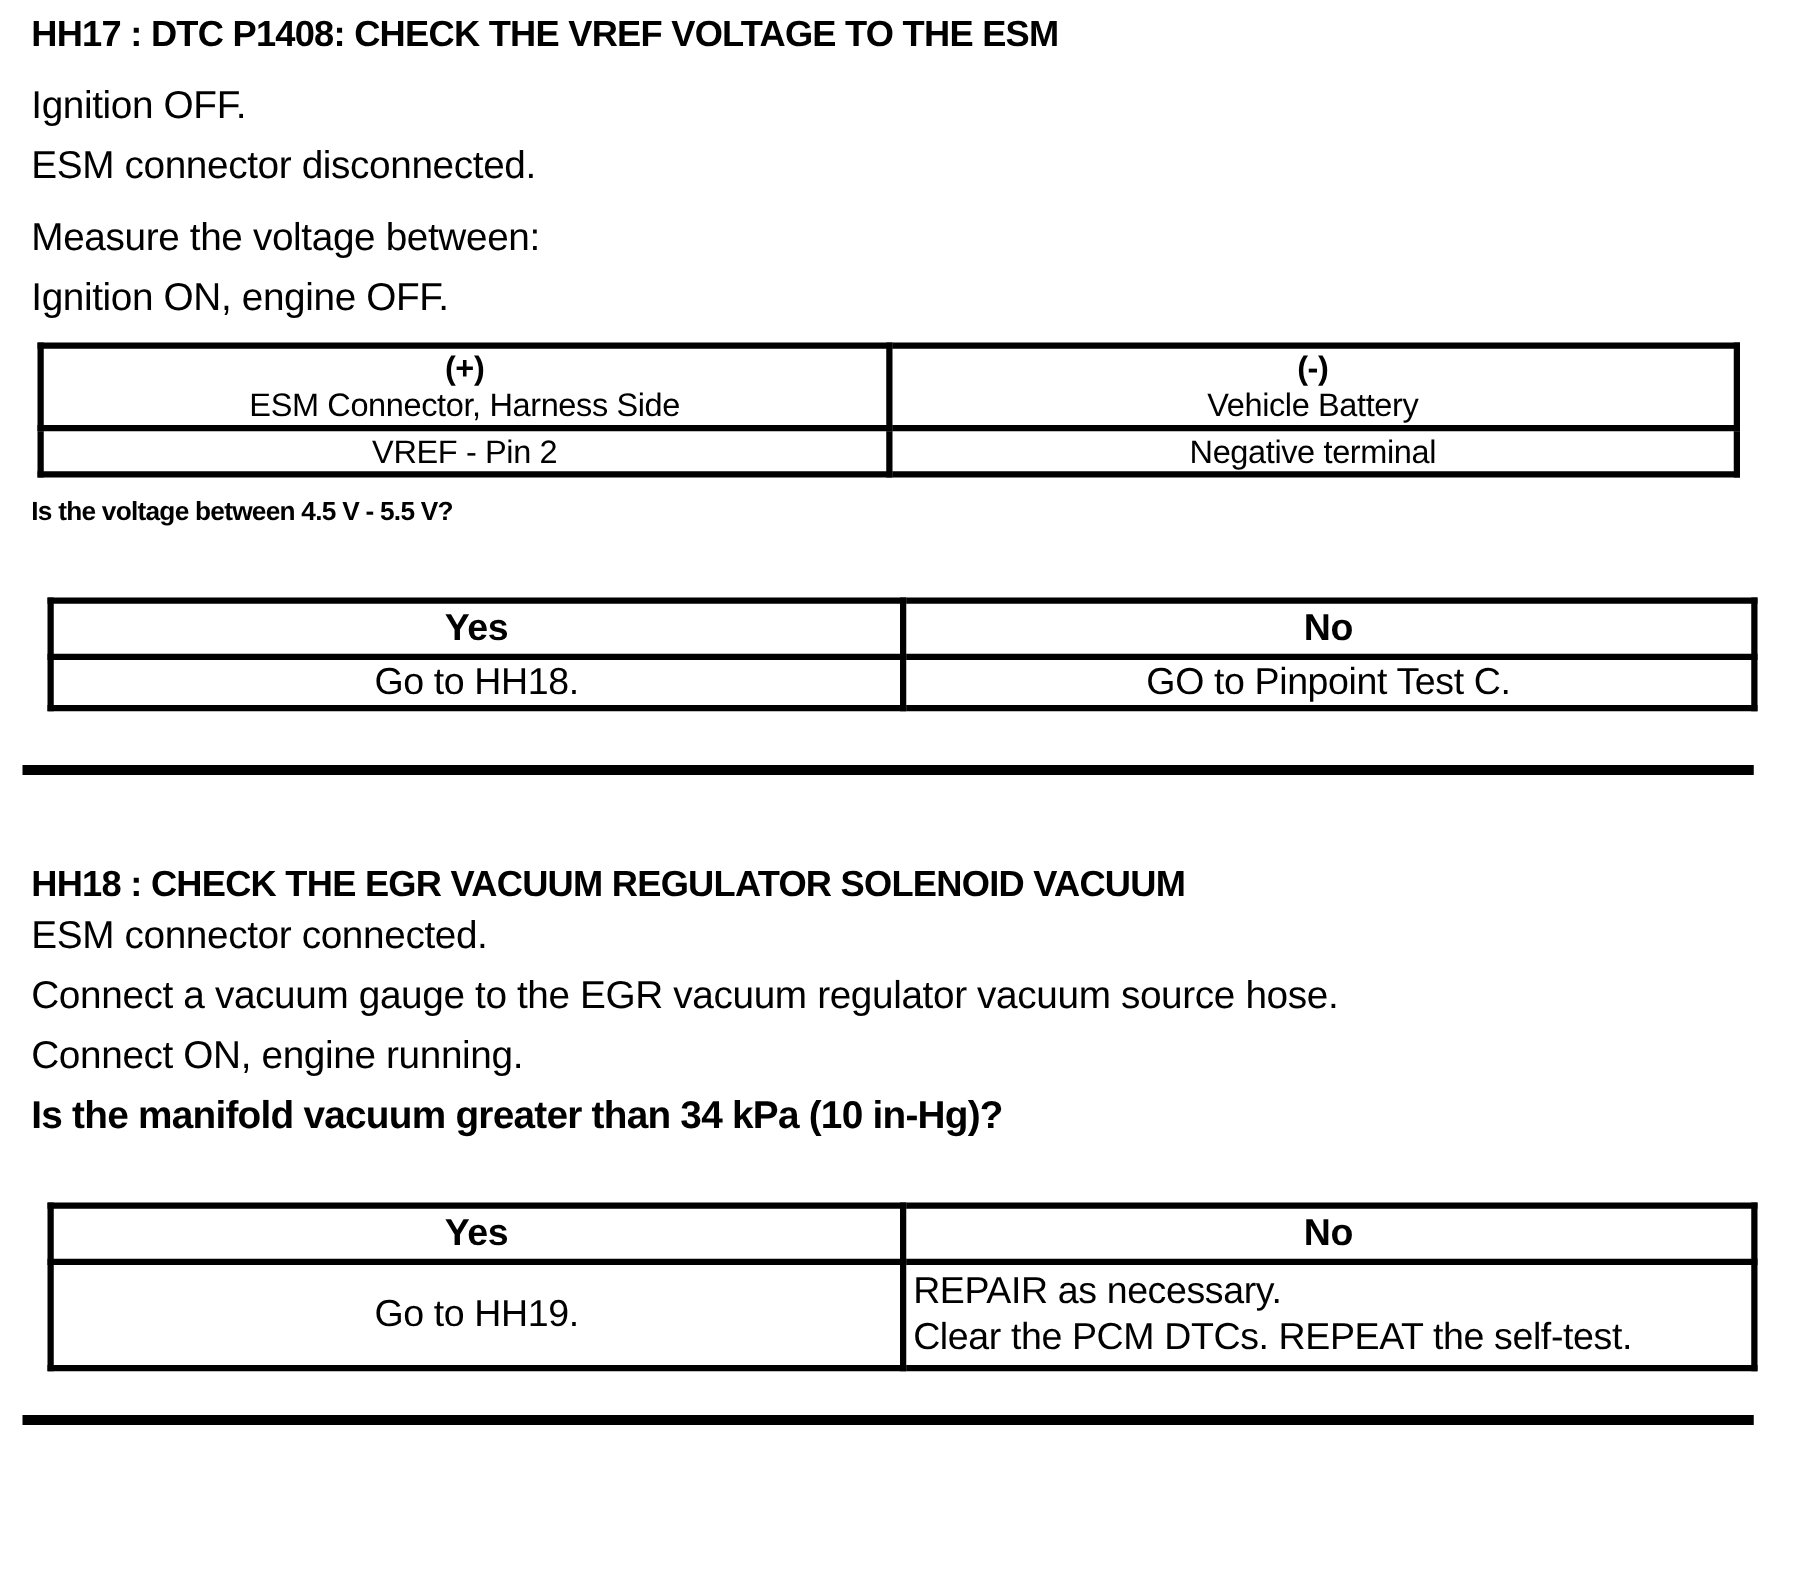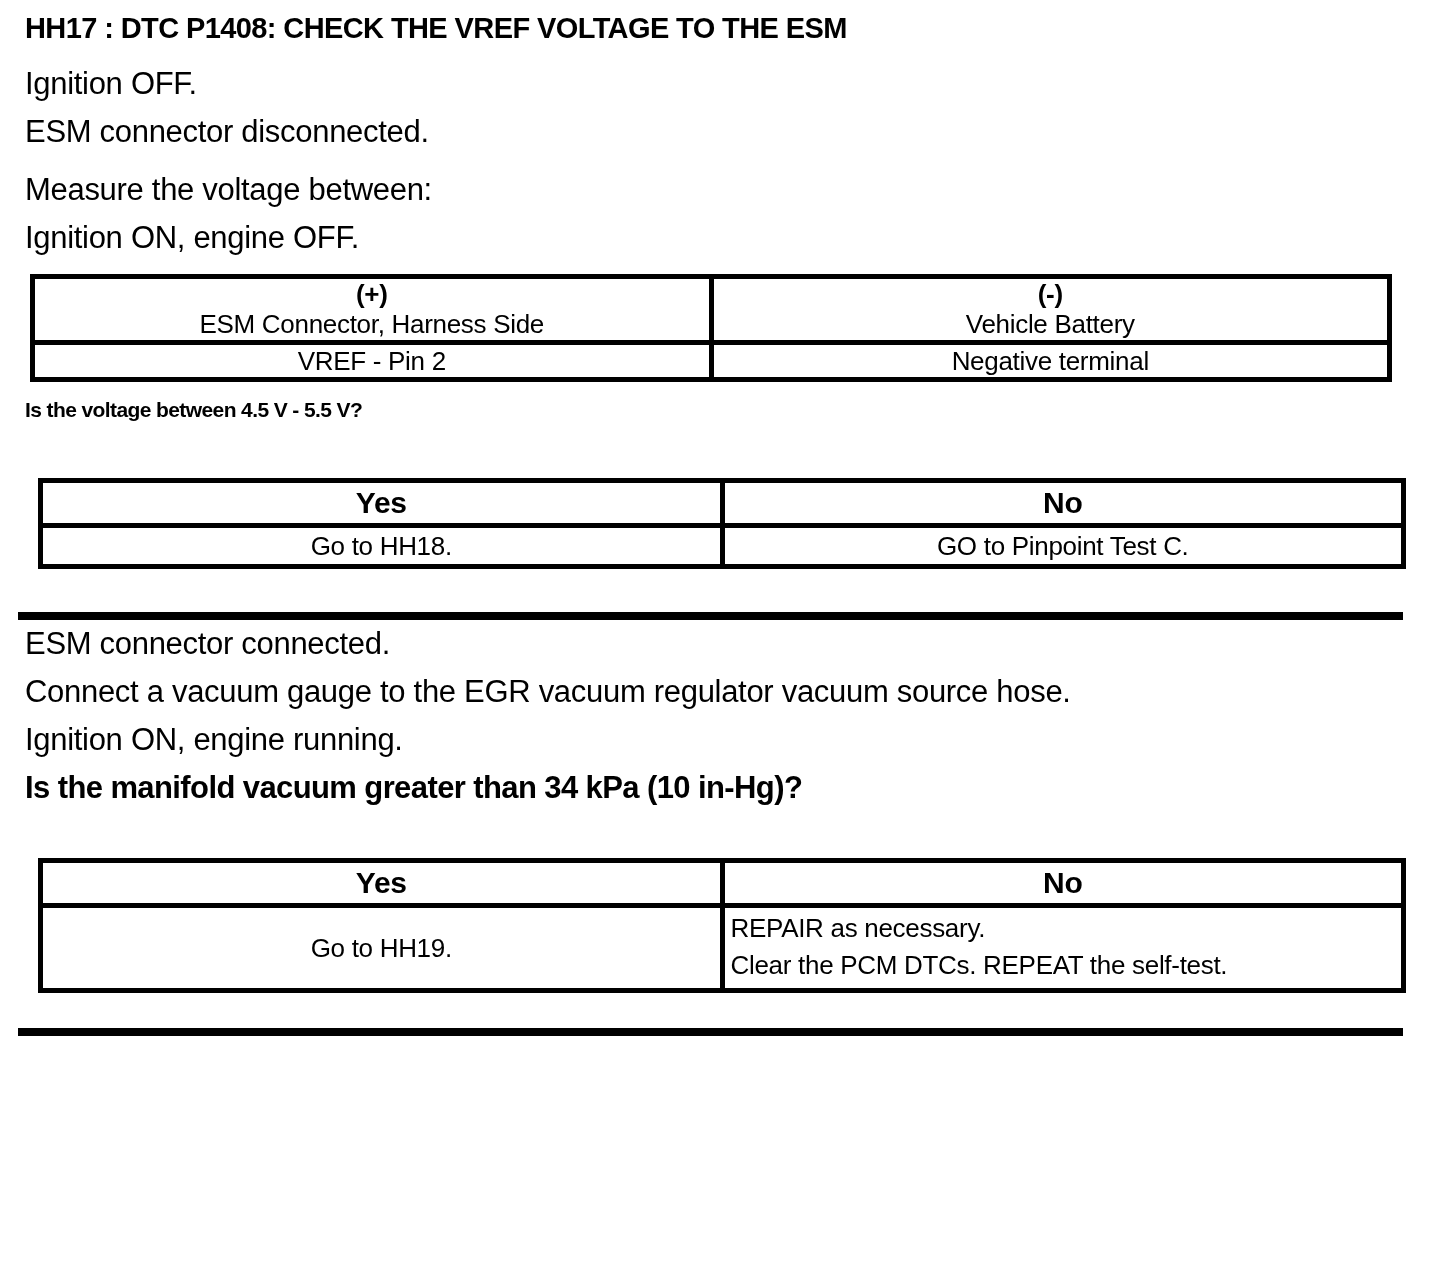--- a/index.html
+++ b/index.html
@@ -34,21 +34,21 @@
   .measure-table td { padding: 1px 0; text-align: center; font-size: 26px; line-height: 30px; }
   .cell-sign { font-weight: bold; font-size: 26px; line-height: 29px; text-align: center; }
   .cell-label { font-weight: normal; font-size: 26px; line-height: 30px; text-align: center; }
 
   .question { font-size: 21px; font-weight: bold; line-height: 31px; margin: 12px 0 0 25px; letter-spacing: -0.6px; }
 
   .decision-table { width: 1368px; margin-left: 38px; }
   .decision-table-1 { margin-top: 53px; }
   .decision-table-2 { margin-top: 46px; }
   .decision-table th { font-size: 30px; font-weight: bold; line-height: 32px; padding: 4px 0; text-align: center; vertical-align: middle; }
-  .decision-table td { font-size: 26px; line-height: 32px; vertical-align: middle; }
+  .decision-table td { font-size: 30px; line-height: 32px; vertical-align: middle; }
   .decision-table td.center-cell { text-align: center; padding: 2px 0; }
   .decision-table-2 td { height: 78px; }
   .decision-table td.left-cell { text-align: left; padding: 2px 4px 4px 6px; line-height: 37px; }
   .action-line { white-space: nowrap; }
 
   .rule { height: 8px; background: #000000; width: 1385px; margin-left: 18px; }
   .rule-1 { margin-top: 43px; }
   .rule-2 { margin-top: 35px; }
 </style>
 </head>
@@ -97,25 +97,26 @@
           <td class="center-cell">Go to HH18.</td>
           <td class="center-cell">GO to Pinpoint Test C.</td>
         </tr>
       </tbody>
     </table>
 
     <div class="rule rule-1"></div>
   </section>
 
   <section>
+    <h1 class="step-title title-hh18">HH18 : CHECK THE EGR VACUUM REGULATOR SOLENOID VACUUM</h1>
 
     <div class="steps steps-hh18">
       <p class="step">ESM connector connected.</p>
       <p class="step">Connect a vacuum gauge to the EGR vacuum regulator vacuum source hose.</p>
-      <p class="step">Ignition ON, engine running.</p>
+      <p class="step">Connect ON, engine running.</p>
       <p class="step question-line">Is the manifold vacuum greater than 34 kPa (10 in-Hg)?</p>
     </div>
 
     <table class="decision-table decision-table-2">
       <tbody>
         <tr>
           <th>Yes</th>
           <th>No</th>
         </tr>
         <tr>

